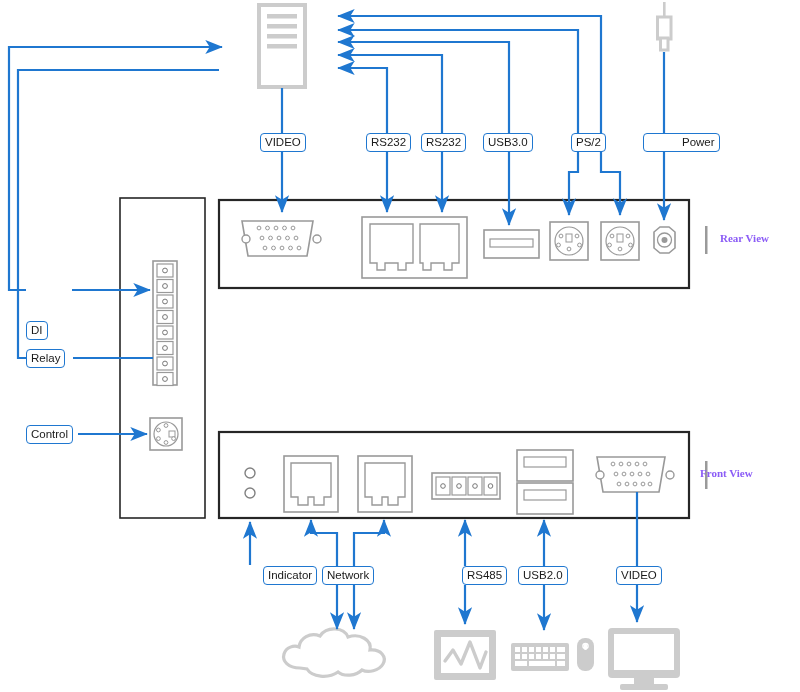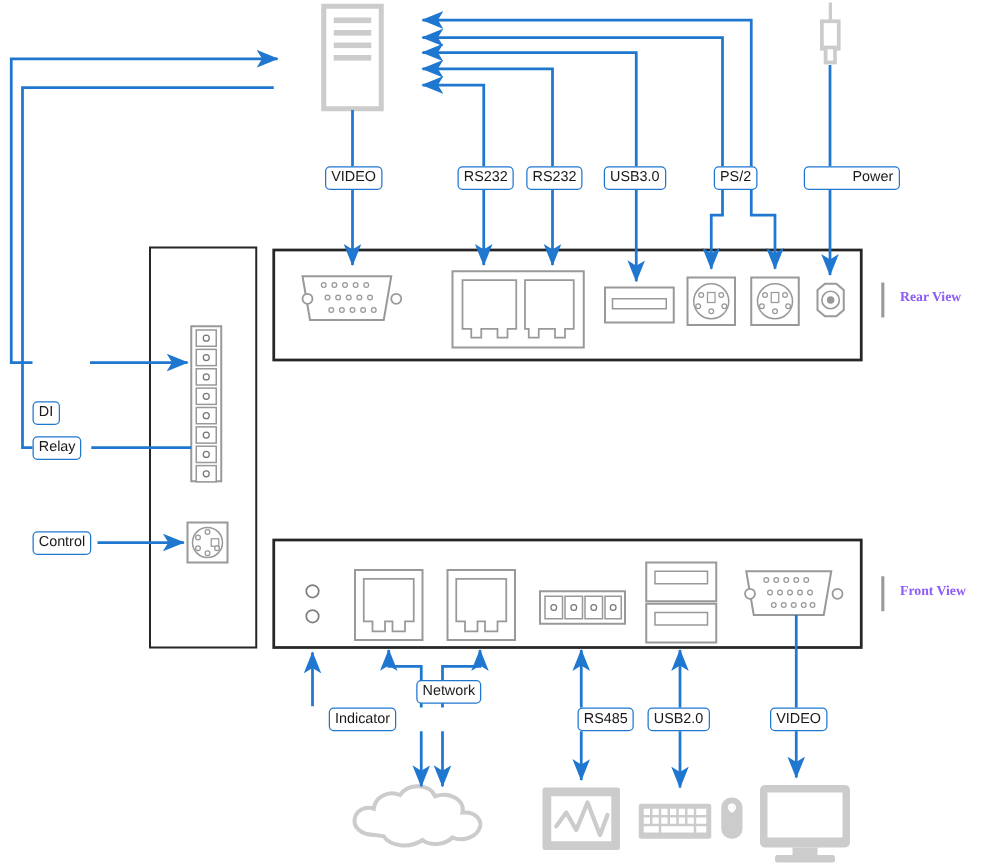--- a/index.html
+++ b/index.html
@@ -367,21 +367,21 @@
   <div class="lbl" style="left:421px; top:133px;">RS232</div>
   <div class="lbl" style="left:483px; top:133px;">USB3.0</div>
   <div class="lbl" style="left:571px; top:133px;">PS/2</div>
   <div class="lbl" style="left:643px; top:133px;padding-left:38px;">Power</div>
 
   <div class="lbl" style="left:26px; top:281px;margin-top:40px;">DI</div>
   <div class="lbl" style="left:26px; top:349px;">Relay</div>
   <div class="lbl" style="left:26px; top:425px;">Control</div>
 
   <div class="lbl" style="left:228px; top:566px;margin-left:35px;">Indicator</div>
-  <div class="lbl" style="left:322px; top:544px;margin-left:11px;">Network</div>
+  <div class="lbl" style="left:322px; top:566px;">Network</div>
   <div class="lbl" style="left:441px; top:566px;margin-left:21px;">RS485</div>
   <div class="lbl" style="left:518px; top:566px;">USB2.0</div>
   <div class="lbl" style="left:616px; top:566px;">VIDEO</div>
 
   <div class="viewlabel" style="left:720px; top:232px;">Rear View</div>
-  <div class="viewlabel" style="left:720px; top:467px;">Front View</div>
+  <div class="viewlabel" style="left:700px; top:467px;">Front View</div>
 
 </div>
 
 </body></html>

